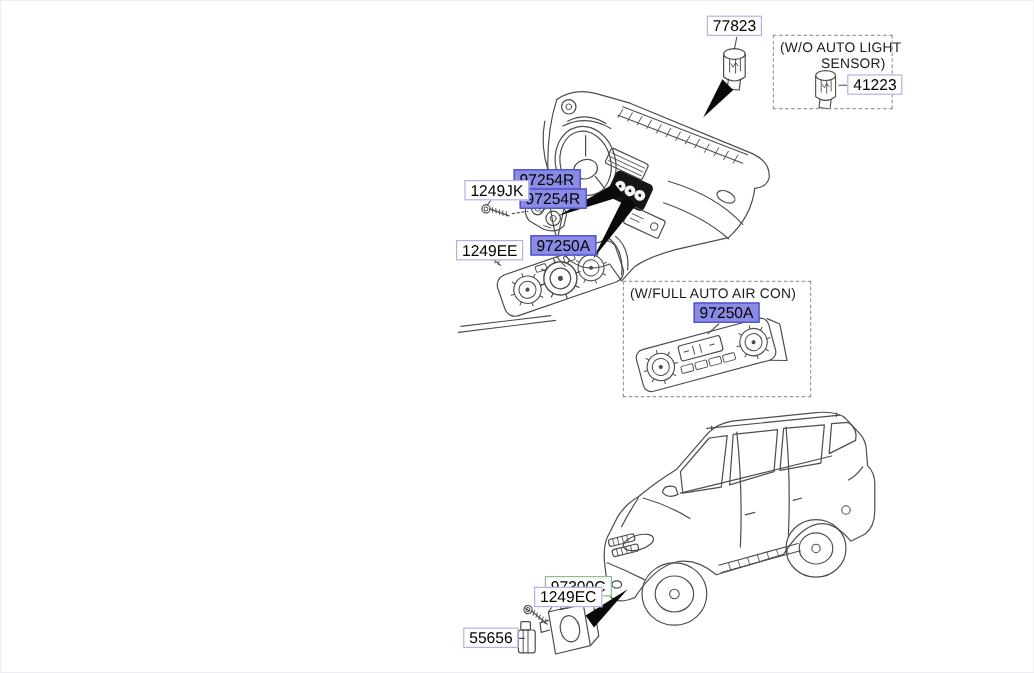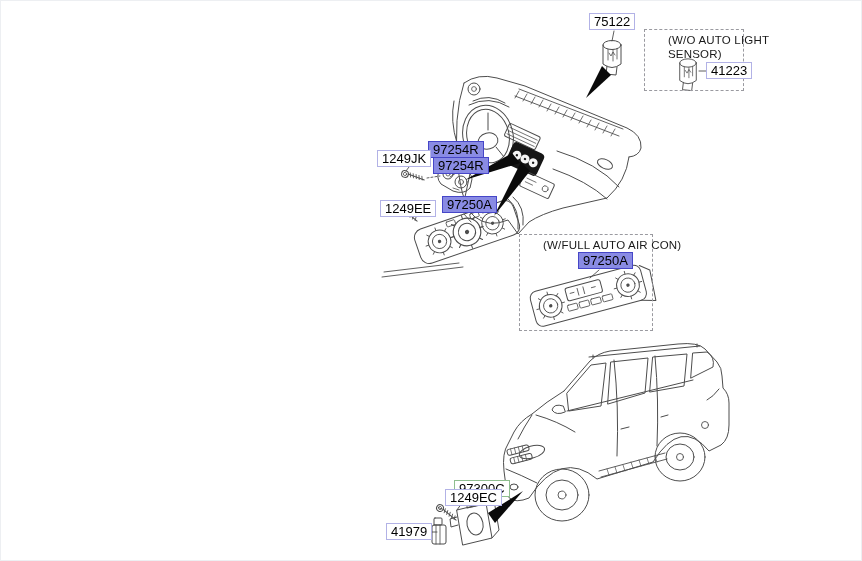--- a/index.html
+++ b/index.html
@@ -11,24 +11,24 @@
   .art{position:absolute;left:0;top:0;}
   .plabel{
     position:absolute;font-size:13px;line-height:15px;color:#000;
     background:#ffffff;border:1px solid #b2b2e6;padding:0 4px;
     white-space:nowrap;z-index:5;text-align:center;
   }
   .plabel.hl{background:#898be4;border-color:#4646c8;}
   .plabel.green{border-color:#8fbe8f;}
   .callout{
     position:absolute;border:1px dashed #9a9aa0;box-sizing:border-box;
-    z-index:2;padding:3px 23px;
+    z-index:2;padding:3px 5px;
   }
   .cap{font-size:11.5px;line-height:14px;color:#1a1a1a;letter-spacing:.2px;white-space:nowrap;}
-  .cap.r{}
+  .cap.r{text-align:right;}
 </style>
 </head>
 <body>
 
 <div class="stage">
 
   <svg class="art" width="862" height="561" viewBox="0 0 862 561" fill="none" stroke="#4d4d4d" stroke-width="1" stroke-linecap="round" stroke-linejoin="round">
 
     <defs>
       <g id="sensor-cyl">
@@ -212,39 +212,39 @@
       <polygon points="520,161 529,170 493,215"></polygon>
       <polygon points="487,512 494,522 522,490"></polygon>
     </g>
   </svg>
 
   <div class="callout" style="left:643px;top:28px;width:100px;height:62px">
     <div class="cap">(W/O AUTO LIGHT</div>
     <div class="cap r">SENSOR)</div>
   </div>
 
-  <div class="callout" style="left:518px;top:233px;width:134px;height:97px">
+  <div class="callout" style="left:518px;top:233px;width:157px;height:97px">
     <div class="cap">(W/FULL AUTO AIR CON)</div>
   </div>
 
-  <div class="plabel" style="left:588px;top:12px">75122</div>
+  <div class="plabel" style="left:588px;top:12px">77823</div>
 
   <div class="plabel" style="left:705px;top:61px">41223</div>
 
   <div class="plabel hl" style="left:427px;top:140px">97254R</div>
 
   <div class="plabel hl" style="left:432px;top:156px">97254R</div>
 
-  <div class="plabel" style="left:376px;top:149px">1249JK</div>
+  <div class="plabel" style="left:386px;top:149px">1249JK</div>
 
   <div class="plabel" style="left:379px;top:199px">1249EE</div>
 
   <div class="plabel hl" style="left:441px;top:195px">97250A</div>
 
   <div class="plabel hl" style="left:577px;top:251px">97250A</div>
 
   <div class="plabel green" style="left:453px;top:479px">97300C</div>
 
   <div class="plabel" style="left:444px;top:488px">1249EC</div>
 
-  <div class="plabel" style="left:385px;top:522px">41979</div>
+  <div class="plabel" style="left:385px;top:522px">55656</div>
 
 </div>
 
 </body></html>

